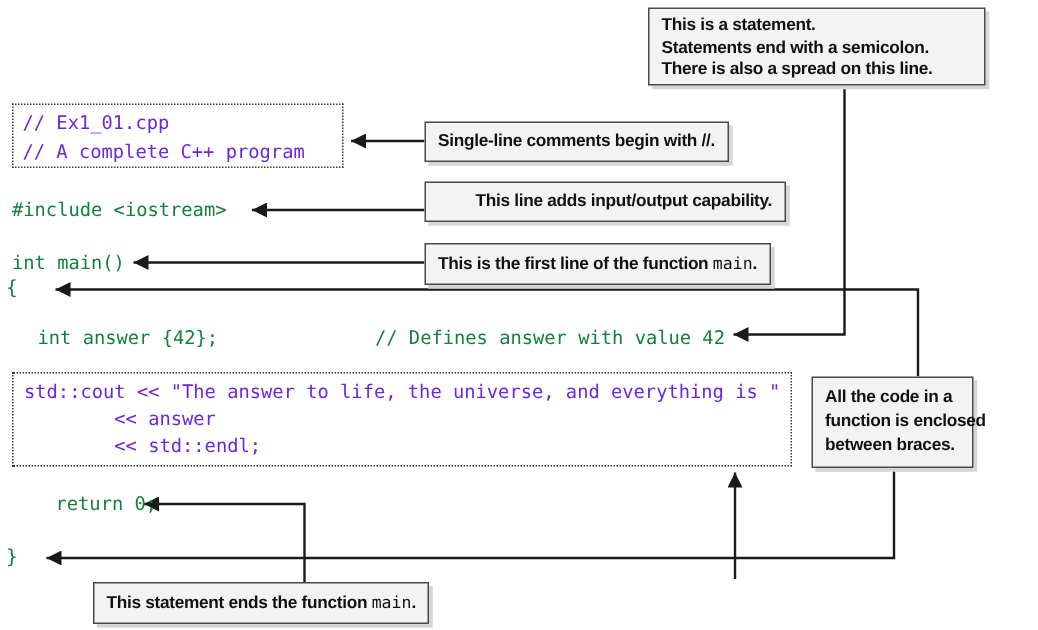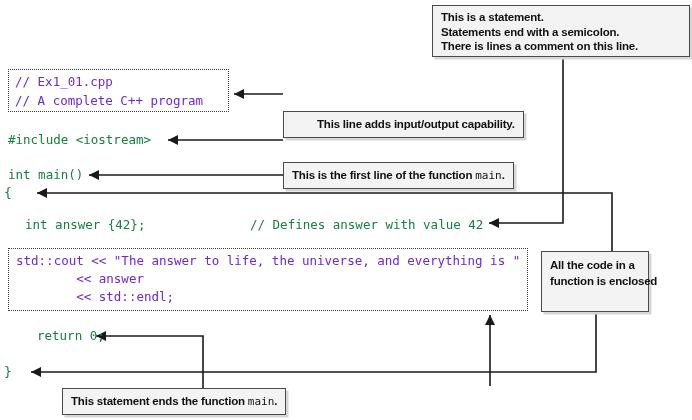--- a/index.html
+++ b/index.html
@@ -58,38 +58,42 @@
   <div class="dotted cout" style="left:8px;top:248px;width:520px;height:63px;padding:3px 7px;">
     <div class="codeline">std::cout &lt;&lt; "The answer to life, the universe, and everything is "</div>
     <div class="codeline">        &lt;&lt; answer</div>
     <div class="codeline">        &lt;&lt; std::endl;</div>
   </div>
 
   <div class="code" style="left:25px;top:328px;margin-left:12px;">return 0;</div>
 
   <div class="code brace" style="left:4px;top:364px;">}</div>
 
-  <div class="callout" style="left:432px;top:5px;width:258px;height:52px;padding:4px 8px;line-height:14.5px;">
+  <div class="callout" style="left:432px;top:5px;width:225px;height:52px;padding:4px 8px;line-height:14.5px;">
     <div>This is a statement.</div>
     <div>Statements end with a semicolon.</div>
-    <div>There is lines a comment on this line.</div>
+    <div>There is also a spread on this line.</div>
   </div>
 
+  <div class="callout" style="left:283px;top:81px;">
+    <span>Single-line comments begin with //.</span>
+  </div>
 
-  <div class="callout" style="left:283px;top:111px;padding-left:33px;">
+  <div class="callout" style="left:283px;top:121px;padding-left:33px;">
     <span>This line adds input/output capability.</span>
   </div>
 
   <div class="callout" style="left:283px;top:162px;">
     <span>This is the first line of the function </span><span class="code-inline">main</span><span>.</span>
   </div>
 
   <div class="callout" style="left:541px;top:251px;width:108px;height:61px;line-height:16px;">
     <div>All the code in a</div>
     <div>function is enclosed</div>
+    <div>between braces.</div>
   </div>
 
   <div class="callout" style="left:62px;top:388px;text-align:right;">
     <span>This statement ends the function </span><span class="code-inline">main</span><span>.</span>
   </div>
 
 
 </div>
 
 </body></html>

